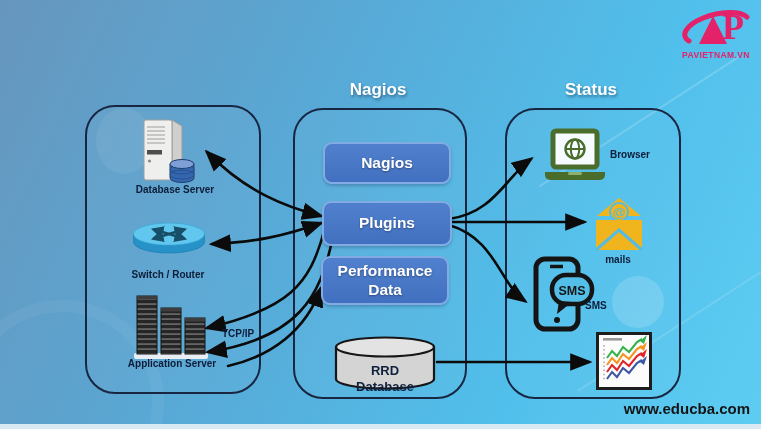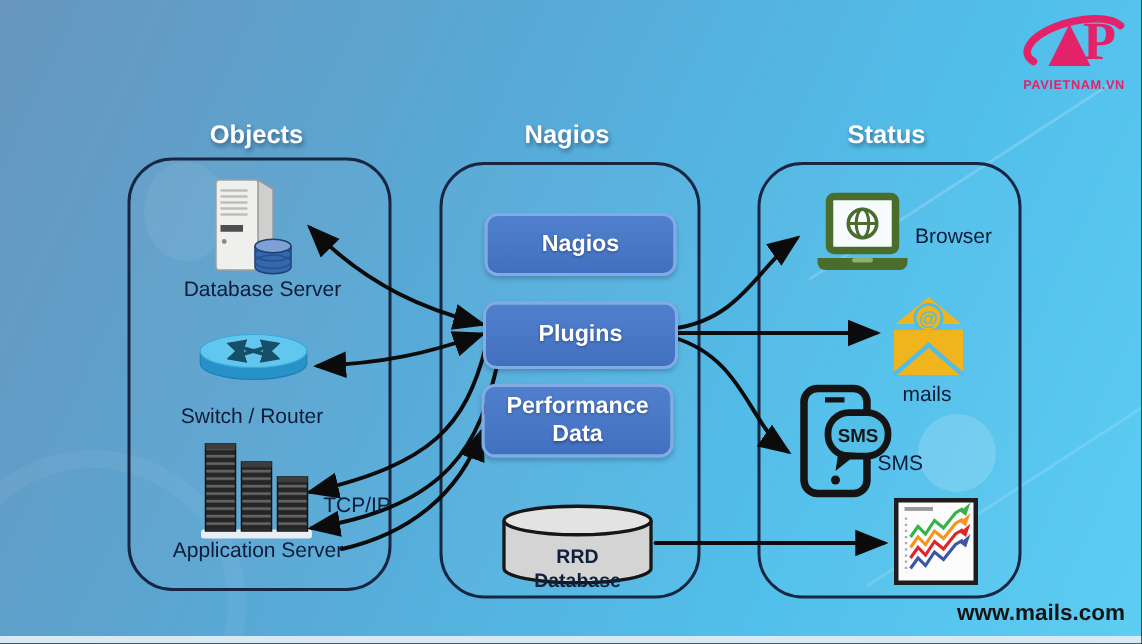--- a/index.html
+++ b/index.html
@@ -20,21 +20,21 @@
     position:absolute;top:80px;text-align:center;font-size:17px;font-weight:800;
     color:#ffffff;text-shadow:1px 2px 3px rgba(10,30,60,.45);
   }
   .container-box{
     position:absolute;border:2px solid #182642;border-radius:30px;
     background:rgba(255,255,255,0.03);z-index:1;
   }
   .arrow-layer{position:absolute;left:0;top:0;z-index:2;pointer-events:none;}
   .icon{position:absolute;z-index:3;line-height:0;}
   .lbl{
-    position:absolute;z-index:4;font-size:14px;font-weight:400;color:#0d1c38;
+    position:absolute;z-index:4;font-size:10px;font-weight:700;color:#0d1c38;
     text-align:center;line-height:1.25;
   }
   .btn{
     position:absolute;z-index:3;display:flex;align-items:center;justify-content:center;
     background:linear-gradient(180deg,#5080cd,#4270c0);border:2px solid #83abe3;
     border-radius:9px;color:#ffffff;font-weight:800;font-size:15.5px;text-align:center;
     line-height:1.2;text-shadow:0 1px 2px rgba(0,0,0,.35);
     box-shadow:0 2px 3px rgba(20,40,80,.25);
   }
   .cylinder-wrap{position:absolute;z-index:3;}
@@ -63,21 +63,20 @@
 
   <div class="logo">
     <svg width="80" height="44" viewBox="0 0 80 44">
       <path d="M13,37 A33,14 -14 1 1 71,13" fill="none" stroke="#e32269" stroke-width="5" stroke-linecap="round"></path>
       <text x="46" y="35" font-size="36" font-weight="bold" fill="#e32269" font-family="'Liberation Serif',serif">P</text>
       <polygon points="37,12 51,40 23,40" fill="#e32269"></polygon>
     </svg>
     <div class="logo-text">PAVIETNAM.VN</div>
   </div>
 
-  <div class="col-hdr" style="left:85px;width:172px;">Objects</div>
   <div class="col-hdr" style="left:293px;width:170px;">Nagios</div>
   <div class="col-hdr" style="left:505px;width:172px;">Status</div>
 
   <div class="container-box" style="left:85px;top:105px;width:172px;height:285px;"></div>
   <div class="container-box" style="left:293px;top:108px;width:170px;height:287px;"></div>
   <div class="container-box" style="left:505px;top:108px;width:172px;height:287px;"></div>
 
   <svg class="arrow-layer" width="761" height="429" viewBox="0 0 761 429">
     <defs>
       <marker id="ah" viewBox="0 0 10 8" refX="8.5" refY="4" markerWidth="8.5" markerHeight="7" orient="auto-start-reverse">
@@ -214,15 +213,15 @@
         <polyline points="11,47 16,40 21,45 27,36 33,41 41,31 46,28" stroke="#3b56a5"></polyline>
       </g>
       <polygon points="44,9 51,3 48,12" fill="#35b24a"></polygon>
       <polygon points="44,16 51,10 48,19" fill="#f7941e"></polygon>
       <polygon points="44,23 51,17 48,26" fill="#e02427"></polygon>
       <polygon points="44,30 51,24 48,33" fill="#3b56a5"></polygon>
     </svg>
   </div>
 
 
-  <div class="footer-site">www.mails.com</div>
+  <div class="footer-site">www.educba.com</div>
   <div class="bottom-strip"></div>
 </div>
 
 </body></html>

